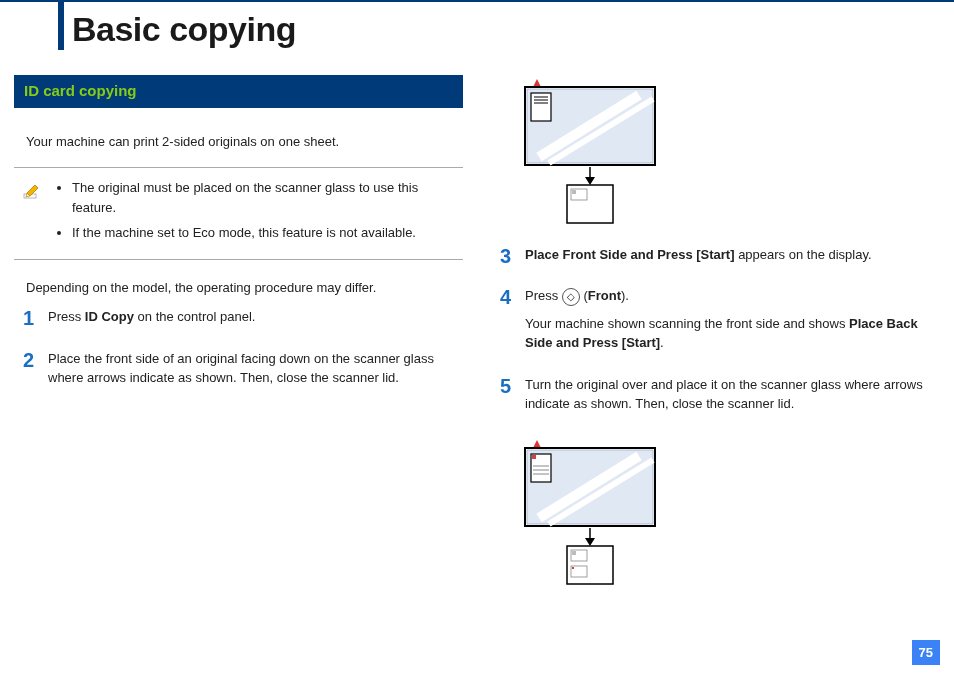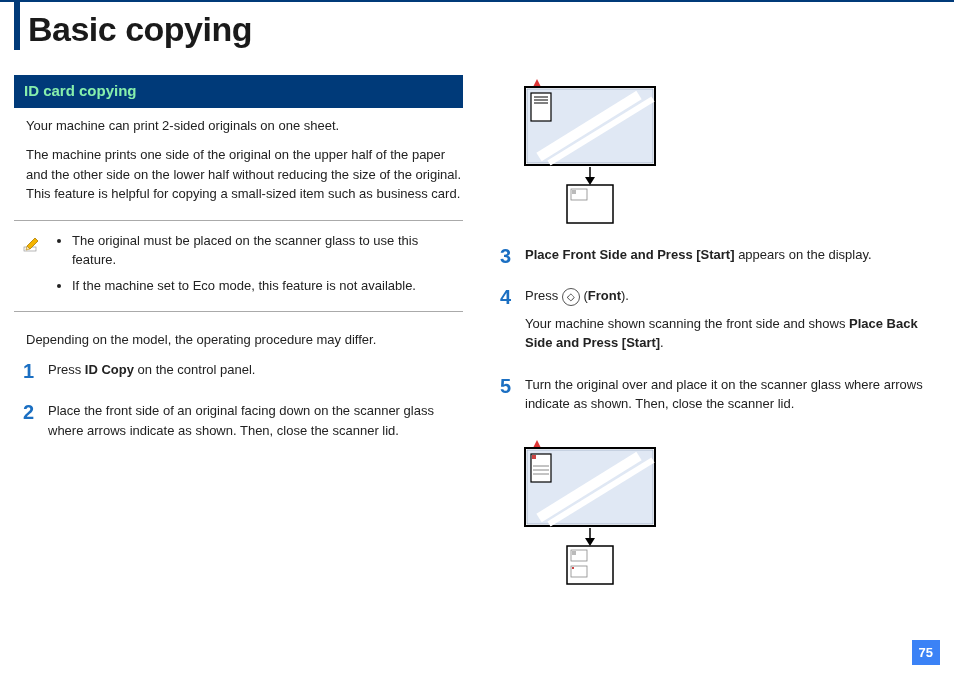--- a/index.html
+++ b/index.html
@@ -30,36 +30,37 @@
   .title {
     font-size: 34px;
     font-weight: 700;
     color: #1a1a1a;
     letter-spacing: -0.5px;
     padding-top: 2px;
   }
   .titlewrap {
     display: flex;
     align-items: flex-start;
+    margin-left: 44px;
   }
   .columns {
     display: flex;
     padding: 20px 14px 0 14px;
     gap: 28px;
   }
   .col {
     width: 450px;
   }
   .section-head {
     background: #003a79;
-    color: #86efac;
+    color: #84cc16;
     font-weight: 700;
     font-size: 15px;
     padding: 5px 10px;
-    margin-bottom: 8px;
+    margin-bottom: 24px;
   }
   p { margin: 0 0 10px 12px; }
   .notebox {
     border-top: 1px solid #aaa;
     border-bottom: 1px solid #aaa;
     padding: 10px 4px 10px 44px;
     position: relative;
     margin: 16px 0 18px 0;
   }
   .notebox .pencil {
@@ -130,21 +131,20 @@
     <div class="vbar"></div>
     <div class="title">Basic copying</div>
   </div>
 </div>
 
 <div class="columns">
 
   <div class="col">
     <div class="section-head">ID card copying</div>
     <p>Your machine can print 2-sided originals on one sheet.</p>
-    <p>The machine prints one side of the original on the upper half of the paper and the other side on the lower half without reducing the size of the original. This feature is helpful for copying a small-sized item such as business card.</p>
 
     <div class="notebox">
       <span class="pencil">
         <svg width="20" height="20" viewBox="0 0 20 20">
           <rect x="2" y="14" width="12" height="4" fill="#fff" stroke="#999" stroke-width="0.7"></rect>
           <polygon points="5,13 13,5 16,8 8,16" fill="#f4b400" stroke="#b07d00" stroke-width="0.8"></polygon>
           <polygon points="5,13 8,16 4,17" fill="#ffe9b0" stroke="#b07d00" stroke-width="0.6"></polygon>
         </svg>
       </span>
       <ul>

